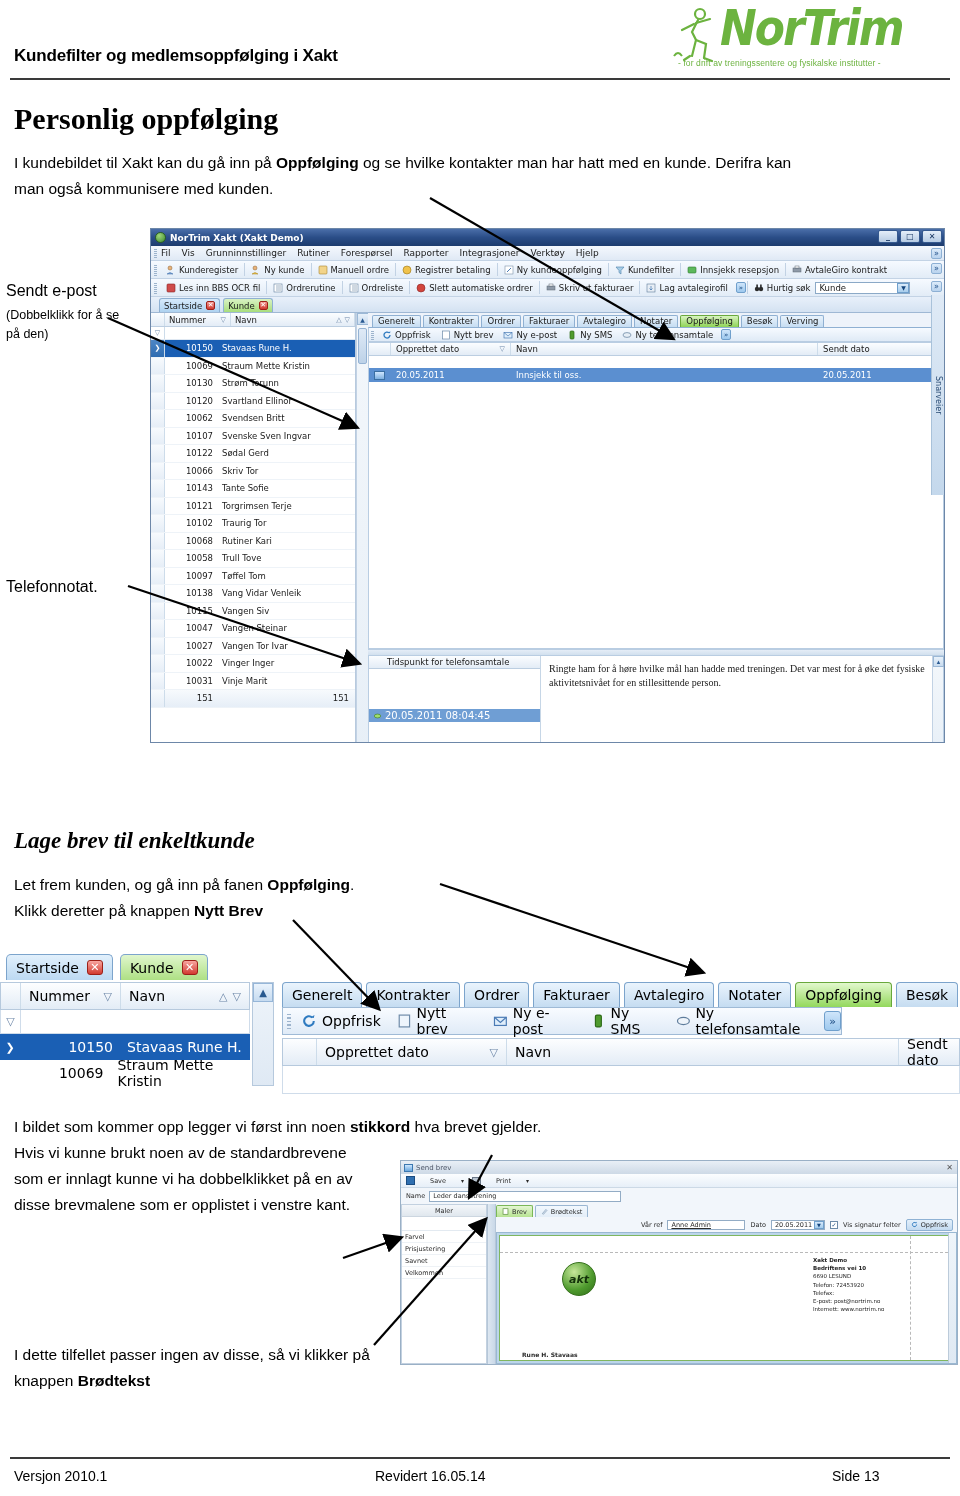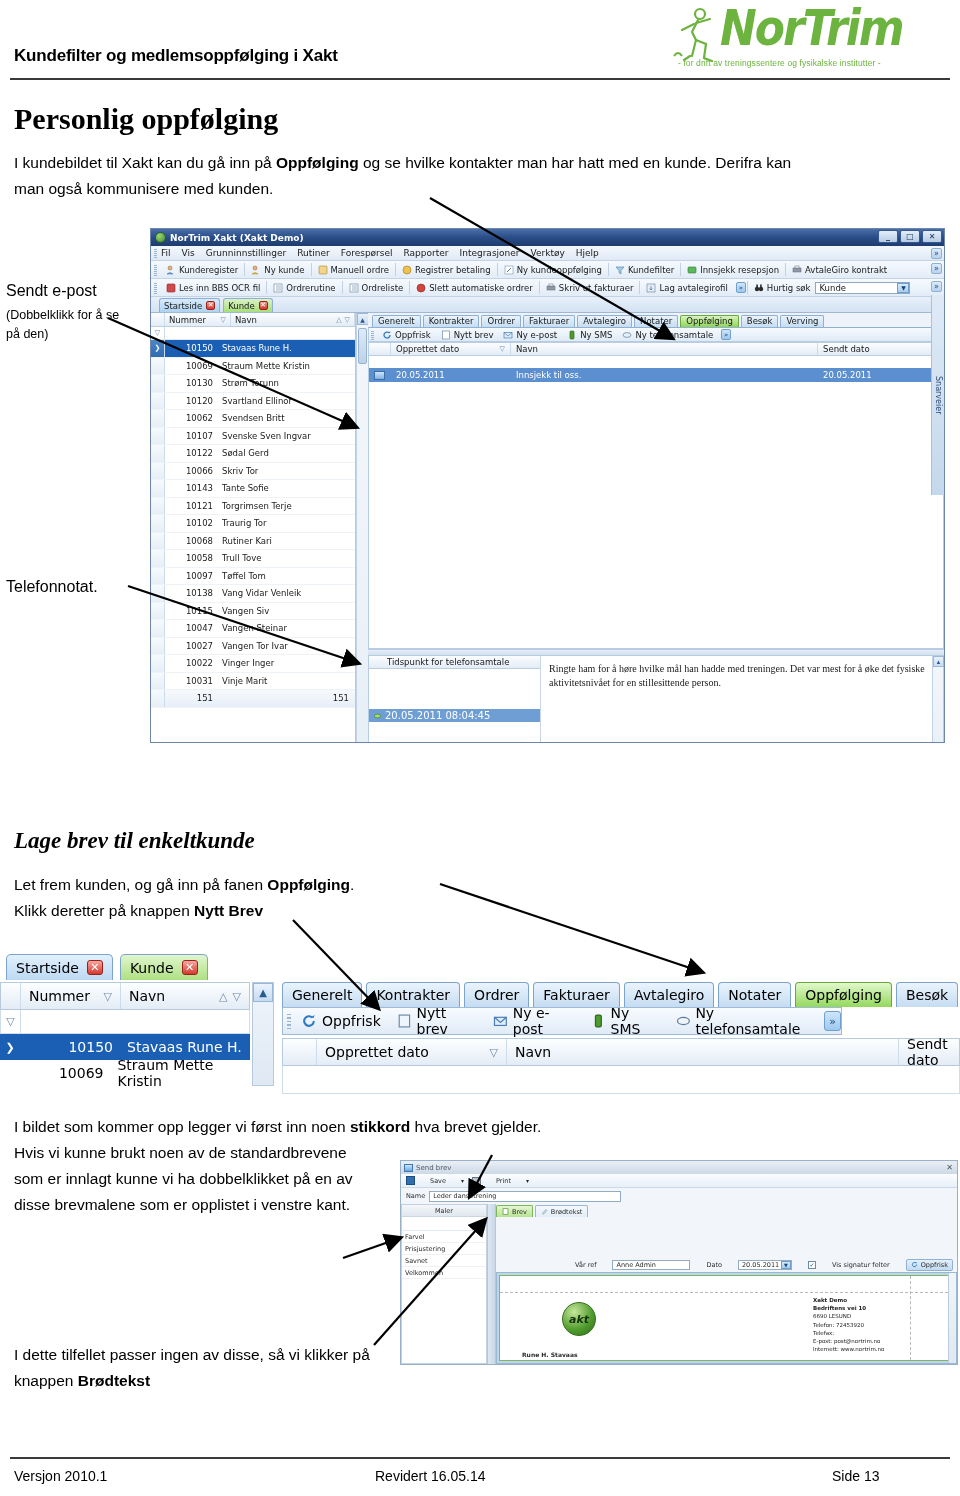--- a/index.html
+++ b/index.html
@@ -253,21 +253,21 @@
      display:flex; align-items:center; justify-content:center; font-size:6.5px; }
   .d-left .blank { height:14px; border-bottom:1px solid #e3eaf1; }
   .d-left .it { height:12px; display:flex; align-items:center; padding-left:3px; border-bottom:1px solid #eef2f6; }
   .d-split { width:9px; background:linear-gradient(90deg,#dde7f1,#c9d8e8); border-left:1px solid #b6c7d8; border-right:1px solid #b6c7d8; }
   .d-right { flex:1; display:flex; flex-direction:column; }
   .d-rtabs { height:13px; display:flex; align-items:flex-end; gap:2px; }
   .d-rtab { height:12px; padding:0 5px; border:1px solid #9ab6d2; border-bottom:none; border-radius:2px 2px 0 0;
      display:flex; align-items:center; gap:3px; font-size:6.5px; background:linear-gradient(180deg,#eef5fc,#d3e4f4); }
   .d-rtab.active { background:linear-gradient(180deg,#e4f7d2,#b7e392); border-color:#7bb757; }
   .d-rtab.sel2  { background:linear-gradient(180deg,#f2f8fe,#e4eef8); }
-  .d-refrow { height:15px; display:flex; align-items:center; gap:16px; justify-content:flex-end; padding-right:4px; font-size:6.5px;margin-top:40px; }
+  .d-refrow { height:15px; display:flex; align-items:center; gap:5px; justify-content:flex-end; padding-right:4px; font-size:6.5px; }
   .d-refrow .fld { height:10px; background:#fff; border:1px solid #93acc5; display:flex; align-items:center; padding-left:3px; }
   .d-refrow .cbx { width:8px; height:8px; background:#fff; border:1px solid #6d8aa8; color:#14457d; font-size:6px;
      display:flex; align-items:center; justify-content:center; }
   .d-refresh { display:flex; align-items:center; gap:3px; padding:1px 4px;
      background:linear-gradient(180deg,#e4f0fb,#c3daf0); border:1px solid #8fb2d4; border-radius:2px; }
   .d-page { flex:1; background:#bcd6ea; border:1px solid #9ab8d2; padding:2px; position:relative; }
   .d-sheet { height:100%; background:#fff; border:1px solid #7fb65f; position:relative; overflow:hidden; }
   .d-sheet .dash-v { position:absolute; right:42px; top:0; bottom:0; border-left:1px dashed #b9b9b9; }
   .d-sheet .dash-h { position:absolute; left:0; right:0; top:16px; border-top:1px dashed #b9b9b9; }
   .d-addr { position:absolute; right:44px; top:20px; width:96px; font-size:5.5px; line-height:8.2px; color:#1d1d1d; }
@@ -916,21 +916,21 @@
         <div class="d-rtab sel2">
           <svg width="7" height="7" viewBox="0 0 10 10">
               <path d="M2 8 L7 2 L8.5 3.5 L3.5 9z" fill="#d8e4ef" stroke="#6d8aa8" stroke-width=".8"></path>
             </svg>
           <span>Brødtekst</span>
         </div>
       </div>
 
       <div class="d-refrow">
         <span>Vår ref</span>
-        <div class="fld" style="width:78px;">
+        <div class="fld" style="width:78px;text-decoration:underline;">
             <span>Anne Admin</span>
           </div>
         <span>Dato</span>
         <div class="fld" style="width:54px;">
           <span>20.05.2011</span>
           <span style="margin-left:auto;width:10px;height:8px;background:linear-gradient(180deg,#d6e9fb,#a3cbec);border:1px solid #6f9fcc;font-size:5px;display:flex;align-items:center;justify-content:center;color:#14457d;">▼</span>
         </div>
         <span class="cbx">✓</span>
         <span>Vis signatur felter</span>
         <div class="d-refresh">

